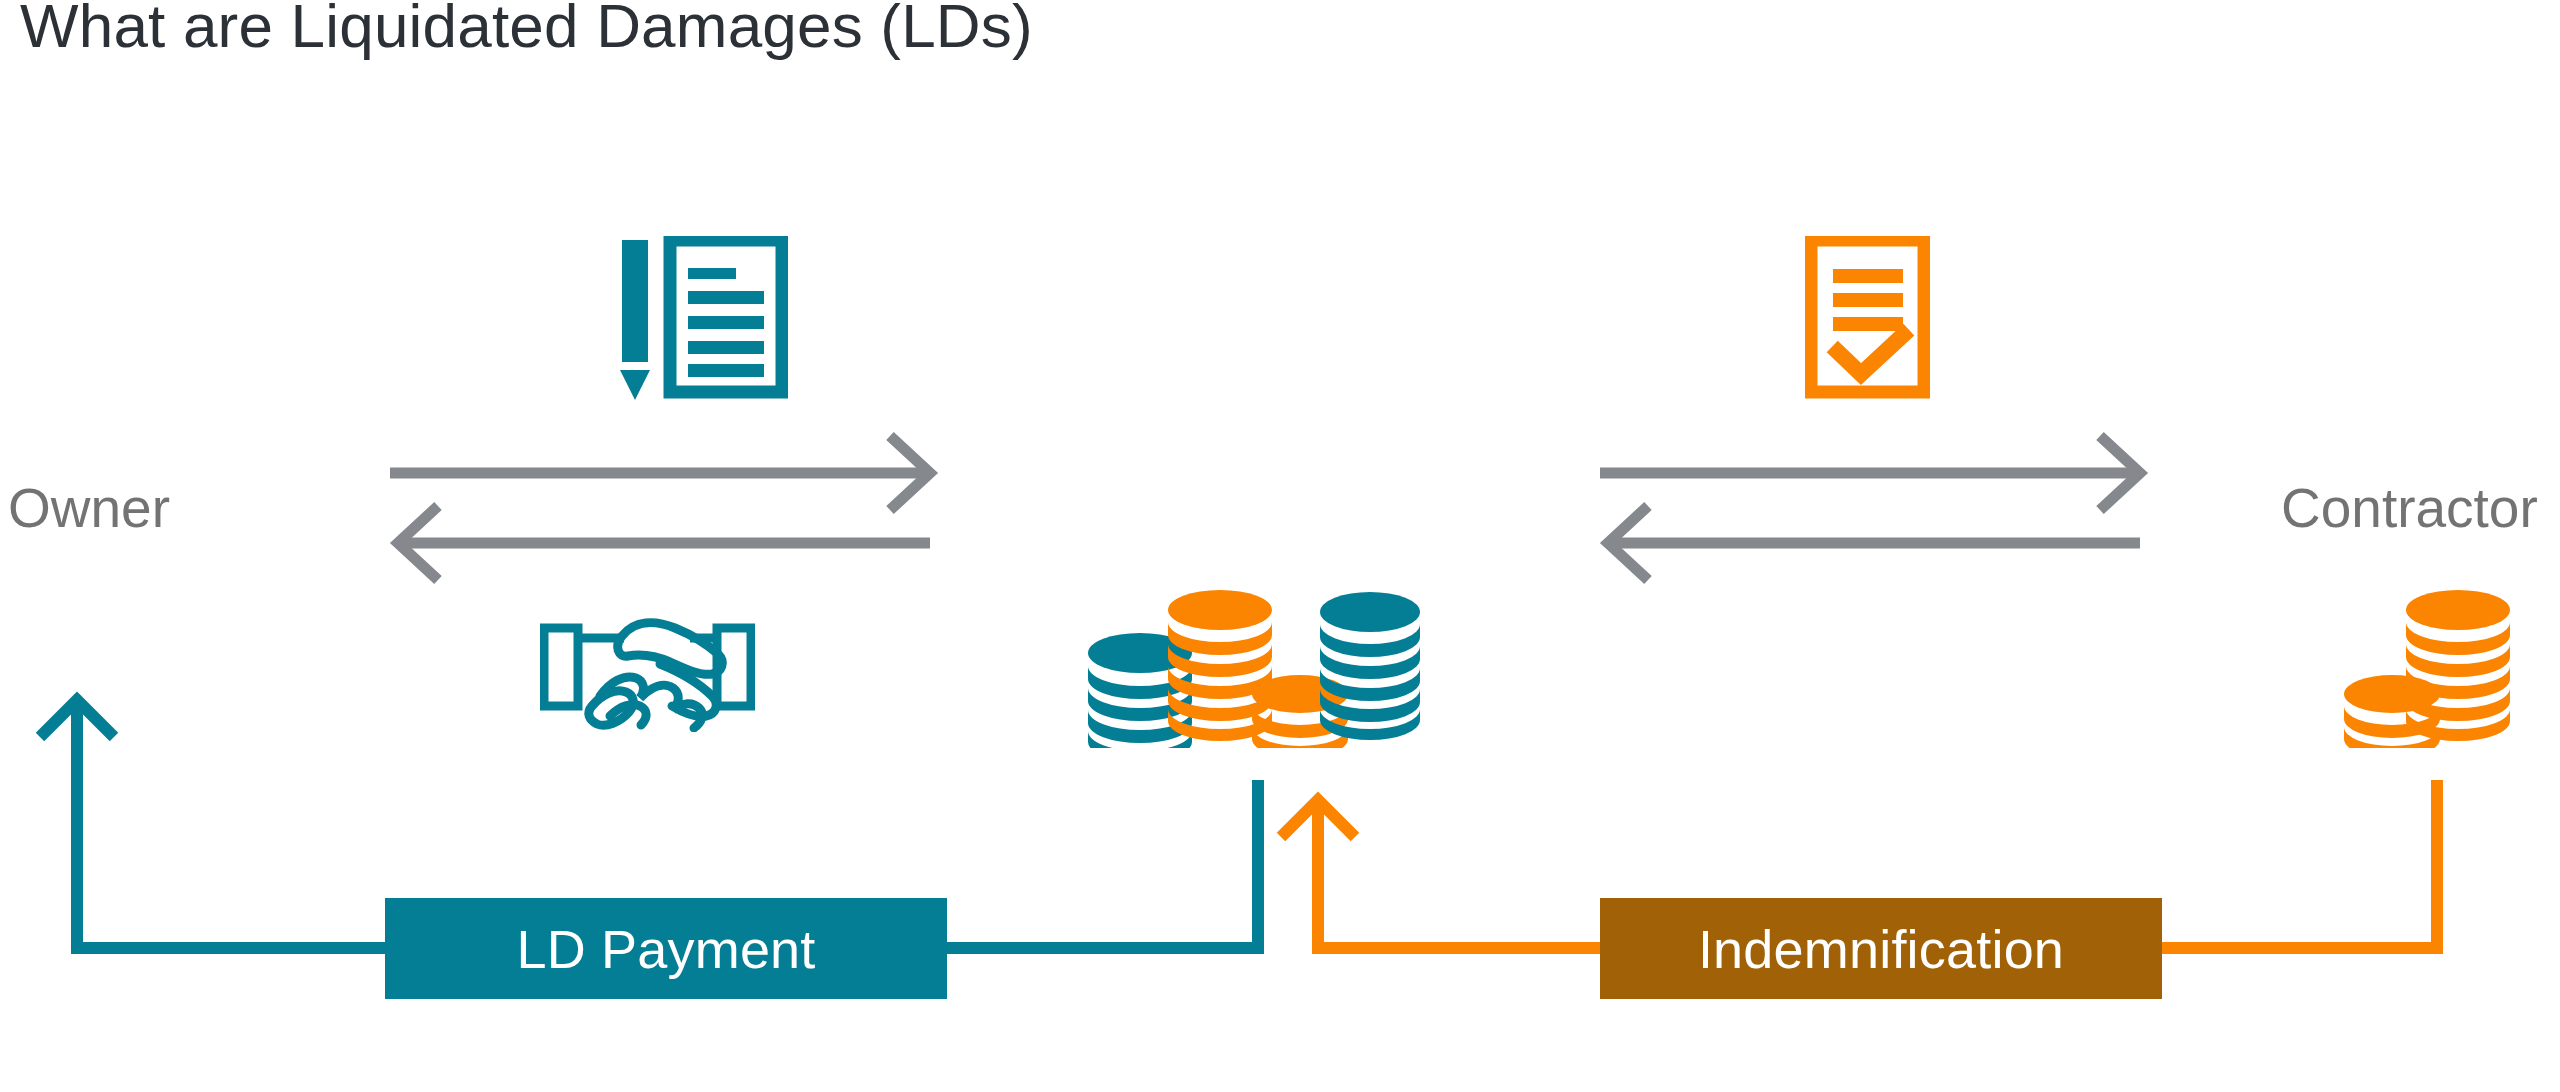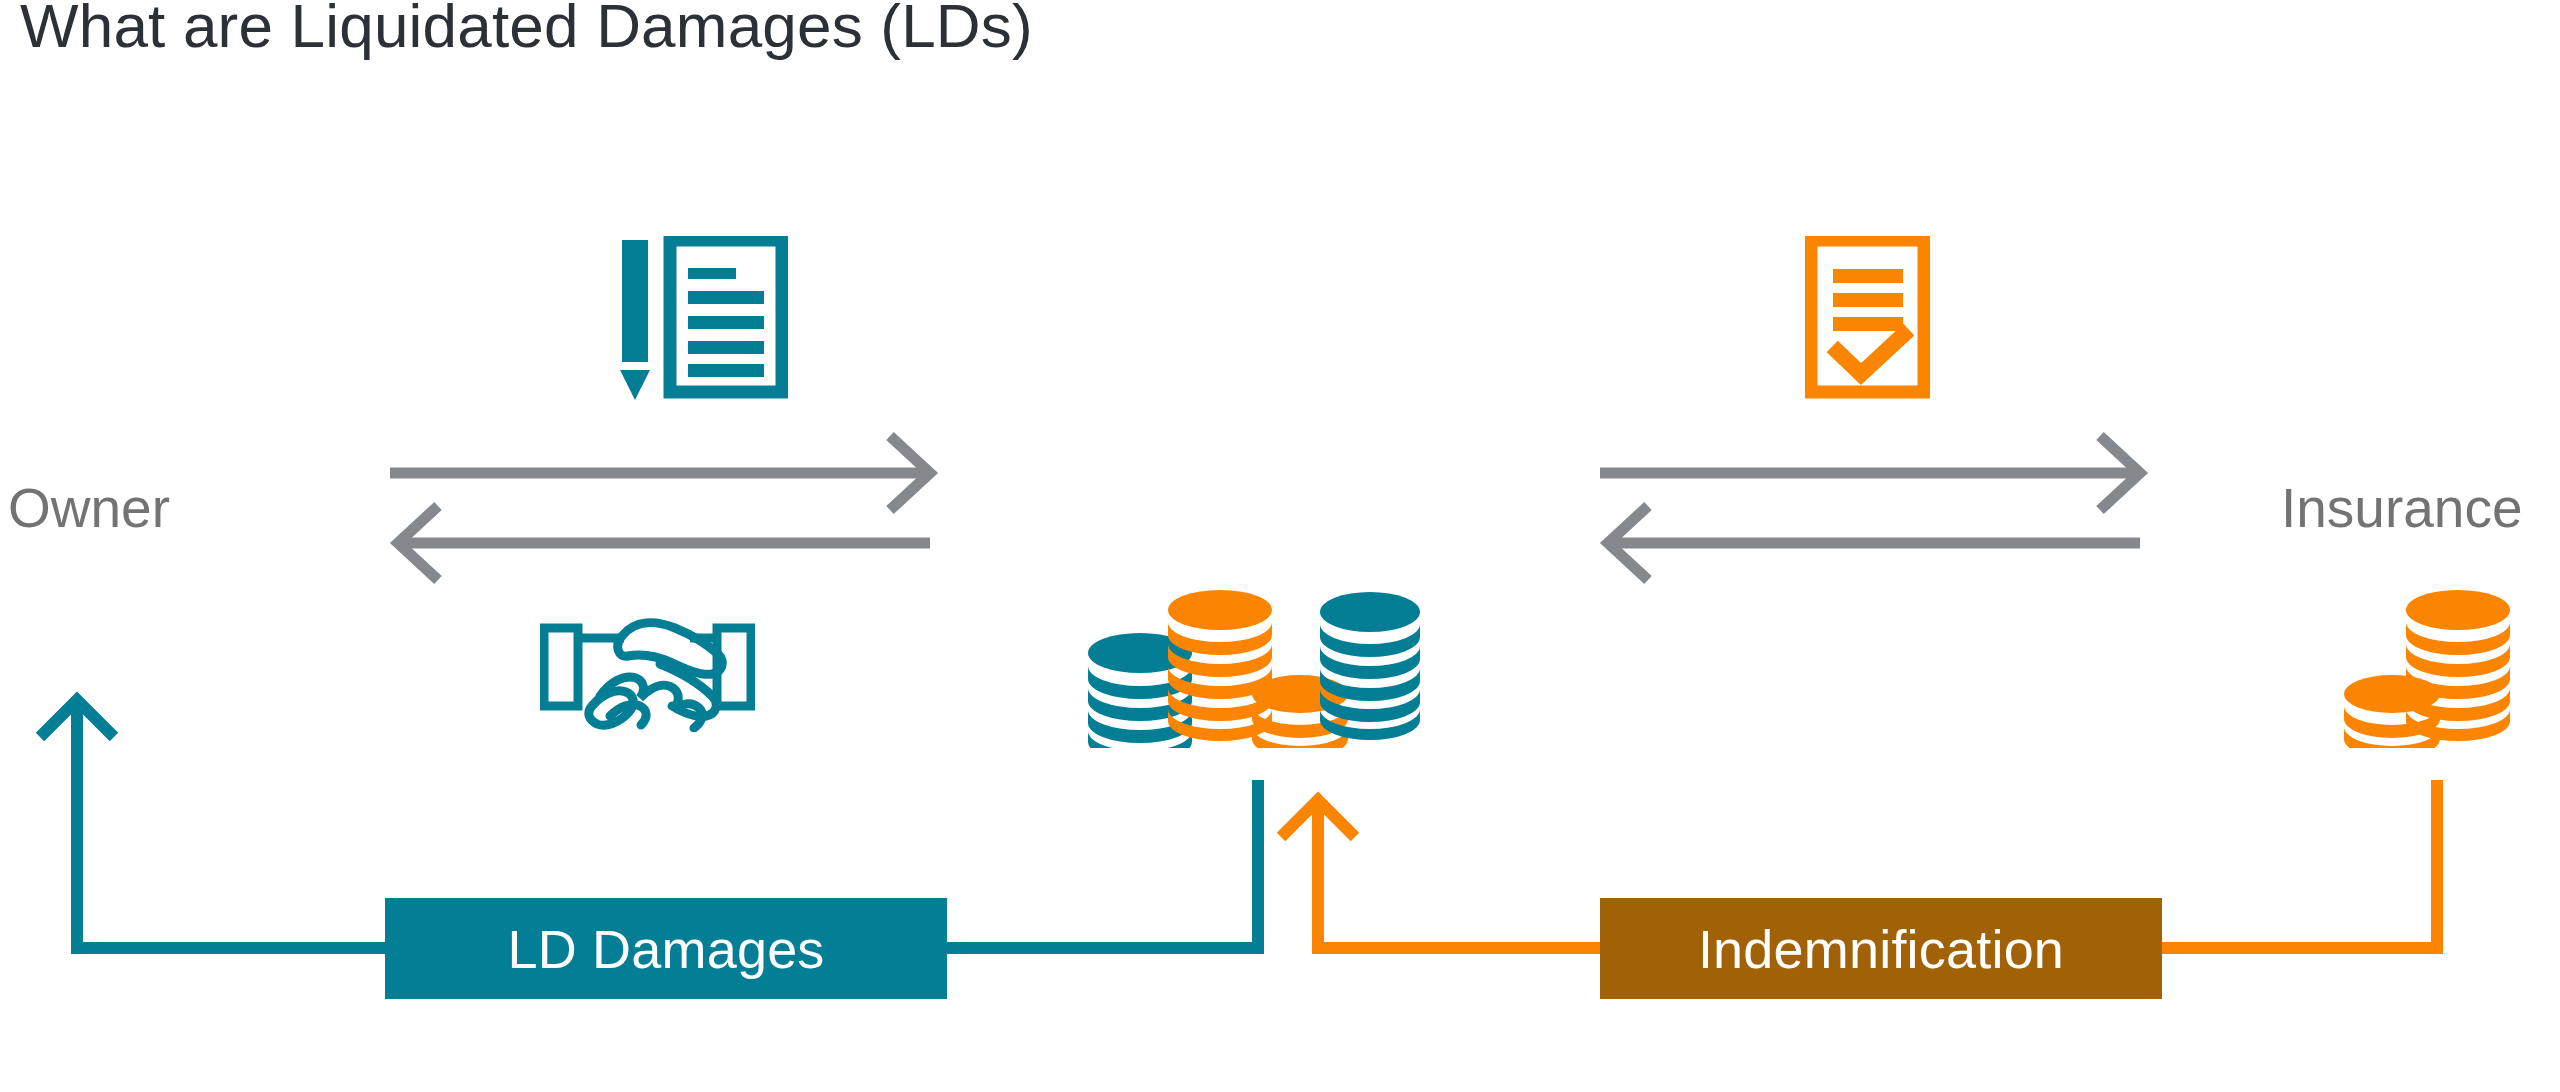--- a/index.html
+++ b/index.html
@@ -85,21 +85,21 @@
   #icon-coins-right{ left: 2340px; top: 588px; }
 </style>
 </head>
 <body>
 
 <div id="stage">
 
   <div class="page-title">What are Liquidated Damages (LDs)</div>
 
   <div class="node-label" id="label-owner">Owner</div>
-  <div class="node-label" id="label-insurance">Insurance</div>
+  <div class="node-label" id="label-insurance">Contractor</div>
 
   <svg class="svg-layer" viewBox="0 0 2560 1092">
     <g stroke="#85888C" fill="none" stroke-width="11">
 
       <g>
         <line x1="390" y1="473" x2="930" y2="473"></line>
         <polyline points="890,436 930,473 890,510" stroke-width="11"></polyline>
       </g>
 
       <g>
@@ -243,20 +243,20 @@
     </g>
 
     <g>
       <ellipse cx="52" cy="106" rx="48" ry="19" fill="#FB8500"></ellipse>
       <path d="M4,118 a48,19 0 0 0 96,0 v13 a48,19 0 0 1 -96,0 z" fill="#FB8500"></path>
       <path d="M4,139 a48,19 0 0 0 96,0 v12 a48,19 0 0 1 -96,0 z" fill="#FB8500"></path>
     </g>
   </svg>
 
   <div class="flow-bar" id="bar-ld-payment">
-    <span>LD Damages</span>
+    <span>LD Payment</span>
   </div>
 
   <div class="flow-bar" id="bar-indemnification">
     <span>Indemnification</span>
   </div>
 
 </div>
 
 </body></html>

